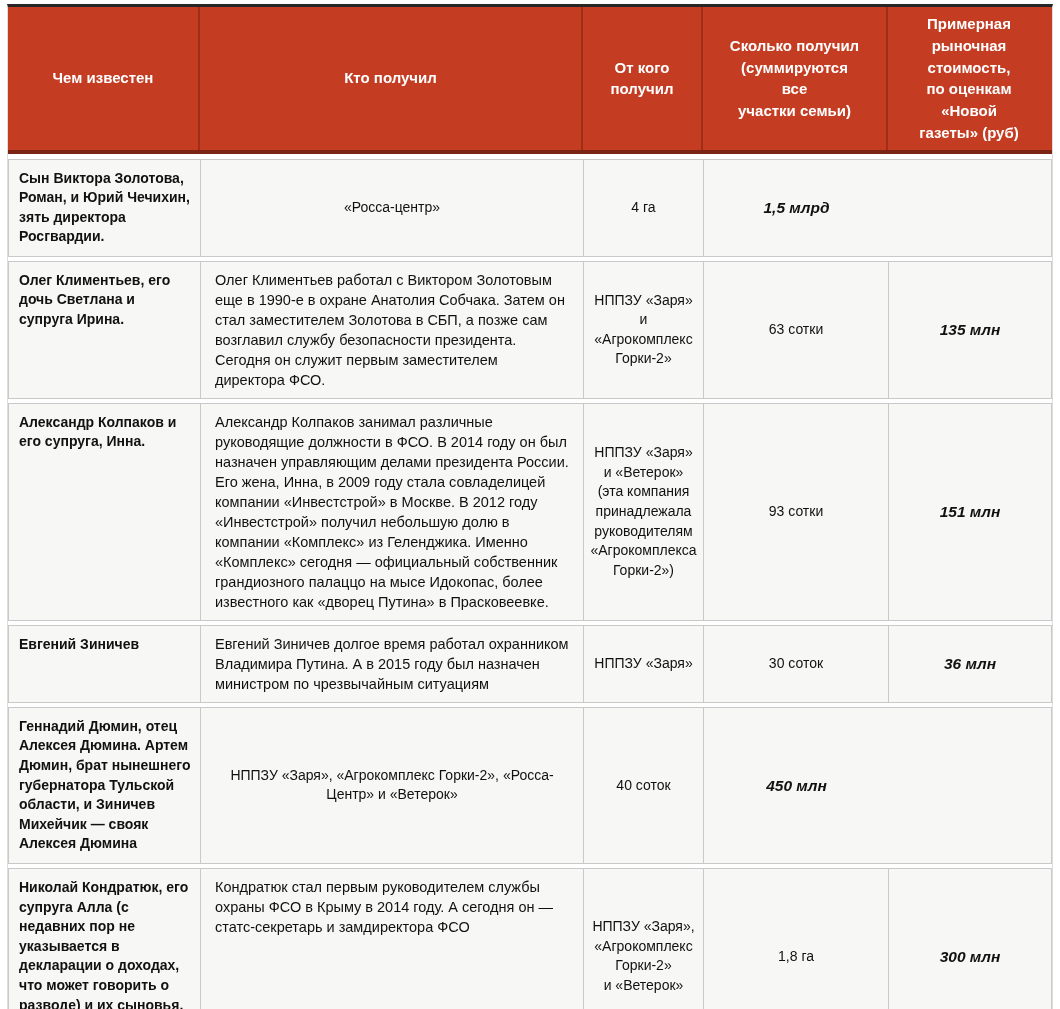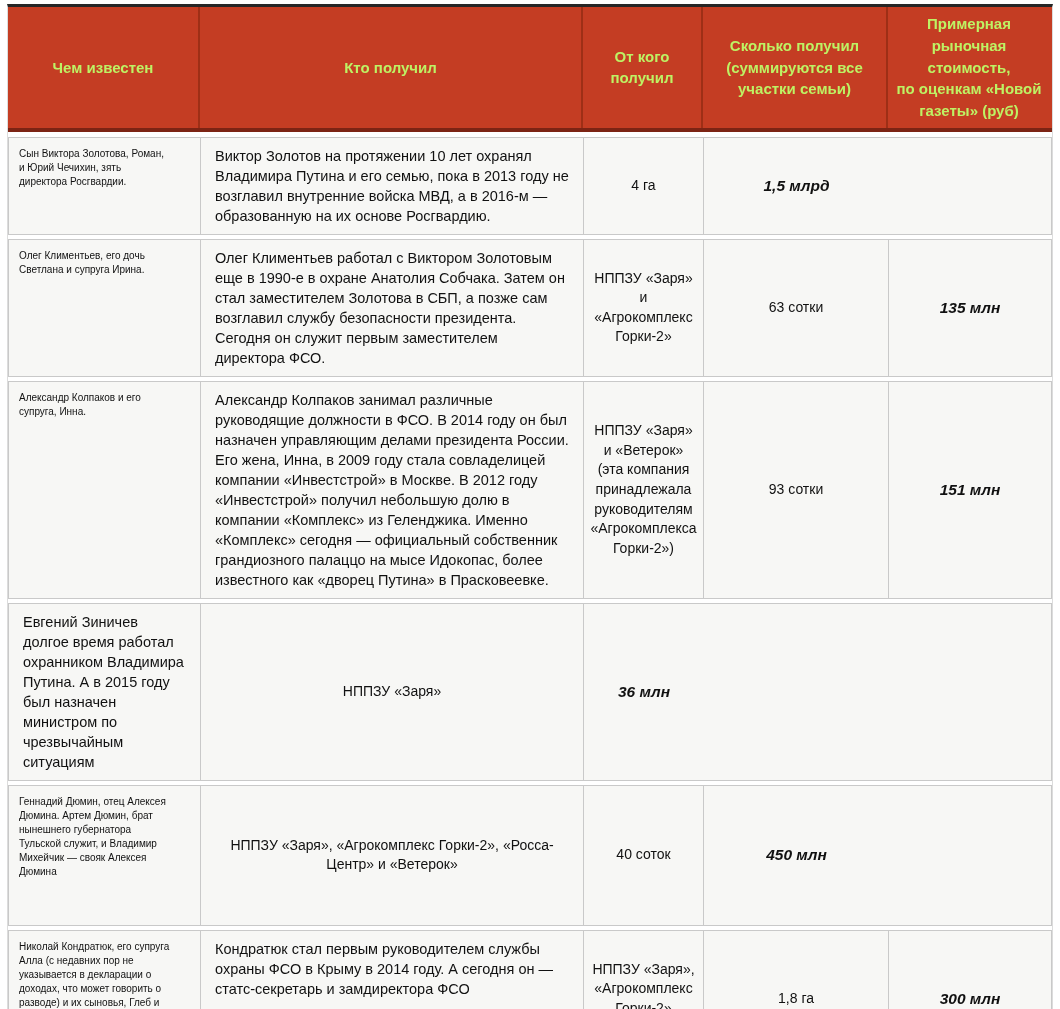--- a/index.html
+++ b/index.html
@@ -37,25 +37,25 @@
     background:var(--header-bg);
     border-bottom:4px solid var(--header-underline);
     margin-bottom:5px;
   }
   .hcell{
     min-height:88px;
     display:flex;
     align-items:center;
     justify-content:center;
     text-align:center;
-    color:#bef264;
+    color:#ffffff;
     font-weight:bold;
     font-size:15px;
     line-height:1.45;
-    padding:6px 2px;
+    padding:6px 24px;
     box-sizing:border-box;
     white-space:pre-line;
     border-right:2px solid var(--header-divider);
   }
   .hcell:last-child{border-right:none;}
   
   .trow{
     margin-bottom:4px;
     border:1px solid var(--cell-border);
     background:var(--cell-bg);
@@ -63,23 +63,23 @@
   .trow:last-child{margin-bottom:0;}
   .cell{
     box-sizing:border-box;
     border-right:1px solid var(--cell-border);
     white-space:pre-line;
     font-size:14.5px;
     line-height:1.38;
   }
   .cell:last-child{border-right:none;}
   .c-who{
-    font-weight:normal;
-    font-size:10px;
-    padding:9px 29px 9px 10px;
+    font-weight:bold;
+    font-size:14px;
+    padding:9px 9px 9px 10px;
     line-height:1.4;
   }
   .c-known{
     padding:8px 14px;
   }
   .c-from,.c-amount,.c-value{
     display:flex;
     align-items:center;
     justify-content:center;
     text-align:center;
@@ -108,21 +108,21 @@
 участки семьи)</div>
     <div class="hcell">Примерная рыночная
 стоимость,
 по оценкам «Новой
 газеты» (руб)</div>
   </div>
 
   <div id="table-body">
       <div class="grid-row trow" style="min-height: 88px;">
     <div class="cell c-who">Сын Виктора Золотова, Роман, и Юрий Чечихин, зять директора Росгвардии.</div>
-    <div class="cell c-known">Виктор Золотов на протяжении 10 лет охранял Владимира Путина и его семью, пока в 2013 году не возглавил внутренние войска МВД, а в 2016-м — образованную на их основе Росгвардию.</div>
+    <div class="cell c-from">«Росса-центр»</div>
     <div class="cell c-amount">4 га</div>
     <div class="cell c-value">1,5 млрд</div>
   </div>
       <div class="grid-row trow" style="min-height: 93px;">
     <div class="cell c-who">Олег Климентьев, его дочь Светлана и супруга Ирина.</div>
     <div class="cell c-known">Олег Климентьев работал с  Виктором Золотовым еще в 1990-е в охране Анатолия Собчака. Затем он стал заместителем Золотова в СБП, а позже сам возглавил службу безопасности президента. Сегодня он служит первым заместителем директора ФСО.</div>
     <div class="cell c-from">НППЗУ «Заря»
 и «Агрокомплекс Горки-2»</div>
     <div class="cell c-amount">63 сотки</div>
     <div class="cell c-value">135 млн</div>
@@ -131,26 +131,28 @@
     <div class="cell c-who">Александр Колпаков и его супруга, Инна.</div>
     <div class="cell c-known">Александр Колпаков занимал различные руководящие должности в ФСО. В 2014 году он был назначен управляющим делами президента России.
 Его жена, Инна, в 2009 году стала совладелицей компании «Инвестстрой» в Москве.  В 2012 году «Инвестстрой» получил небольшую долю в компании «Комплекс» из Геленджика. Именно «Комплекс» сегодня — официальный собственник грандиозного палаццо на мысе Идокопас, более известного как «дворец Путина» в Прасковеевке.</div>
     <div class="cell c-from">НППЗУ «Заря»
 и «Ветерок»
 (эта компания принадлежала руководителям «Агрокомплекса Горки-2»)</div>
     <div class="cell c-amount">93 сотки</div>
     <div class="cell c-value">151 млн</div>
   </div>
       <div class="grid-row trow" style="min-height: 61px;">
+    <div class="cell c-who">Евгений Зиничев</div>
     <div class="cell c-known">Евгений Зиничев долгое время работал охранником Владимира Путина. А в 2015 году был назначен министром по чрезвычайным ситуациям</div>
     <div class="cell c-from">НППЗУ «Заря»</div>
+    <div class="cell c-amount">30 соток</div>
     <div class="cell c-value">36 млн</div>
   </div>
       <div class="grid-row trow" style="min-height: 141px;">
-    <div class="cell c-who">Геннадий Дюмин, отец Алексея Дюмина. Артем Дюмин, брат нынешнего губернатора Тульской служит, и Владимир Михейчик — свояк Алексея Дюмина</div>
+    <div class="cell c-who">Геннадий Дюмин, отец Алексея Дюмина. Артем Дюмин, брат нынешнего губернатора Тульской области, и Зиничев Михейчик — свояк Алексея Дюмина</div>
     <div class="cell c-from">НППЗУ «Заря», «Агрокомплекс Горки-2», «Росса-Центр» и «Ветерок»</div>
     <div class="cell c-amount">40 соток</div>
     <div class="cell c-value">450 млн</div>
   </div>
       <div class="grid-row trow" style="min-height: 138px;">
     <div class="cell c-who">Николай Кондратюк, его супруга Алла (с недавних пор не указывается в декларации о доходах, что может говорить о разводе) и их сыновья, Глеб и Олег</div>
     <div class="cell c-known">Кондратюк стал первым руководителем службы охраны ФСО в Крыму в 2014 году. А сегодня он — статс-секретарь и замдиректора ФСО</div>
     <div class="cell c-from">НППЗУ «Заря», «Агрокомплекс Горки-2»
 и «Ветерок»</div>
     <div class="cell c-amount">1,8 га</div>

